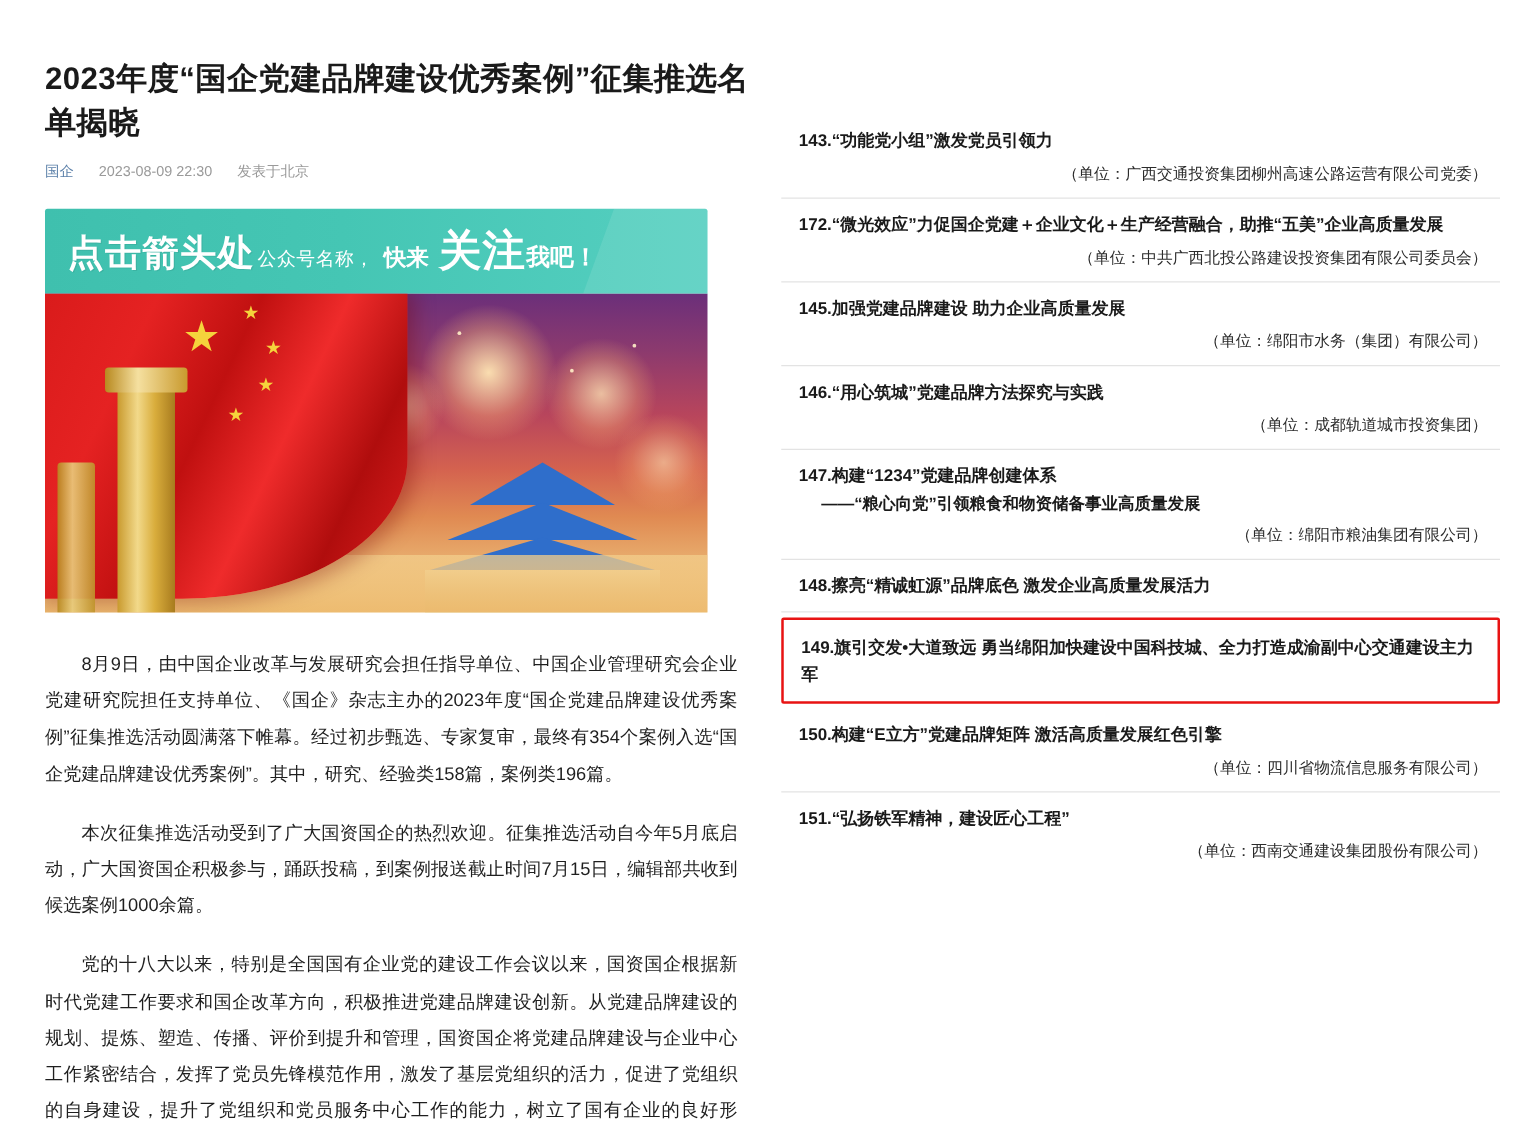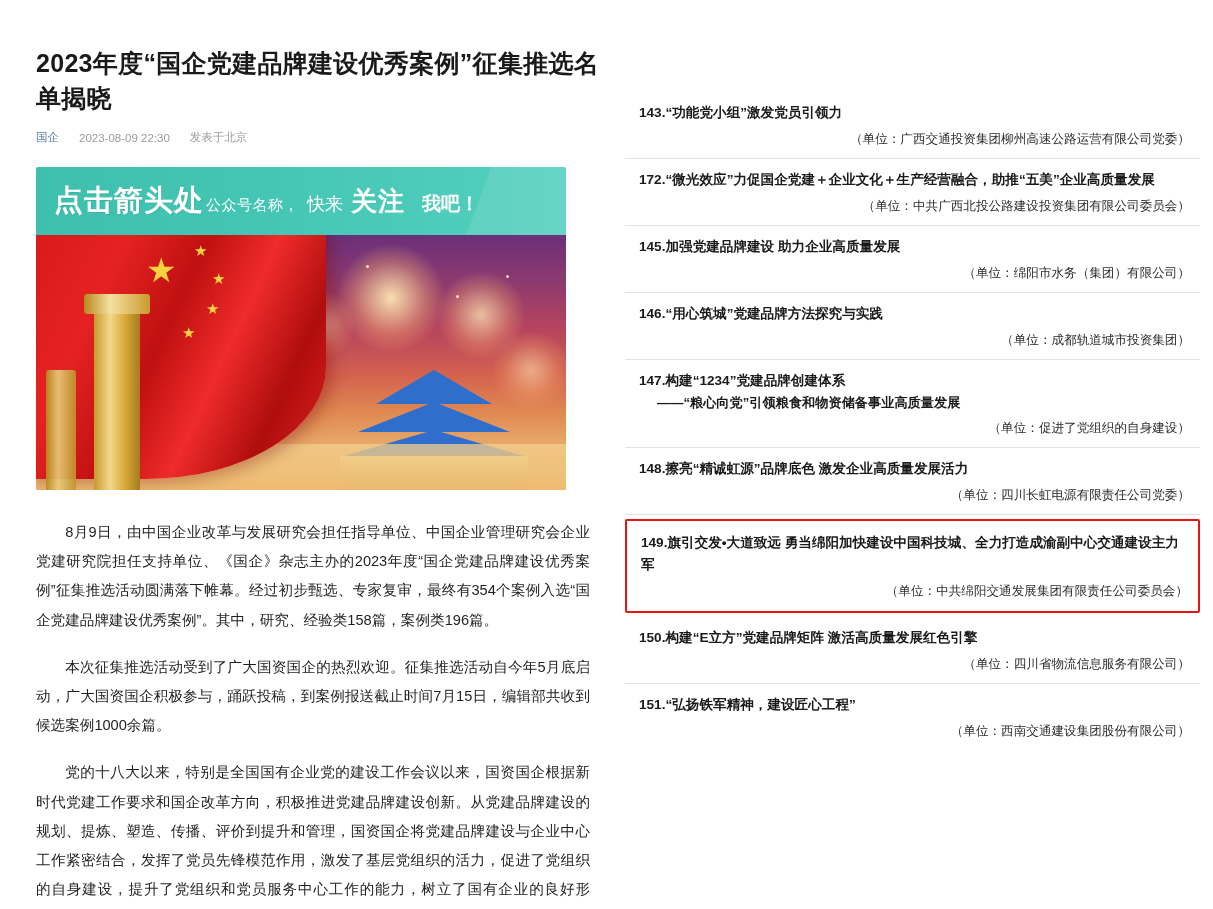--- a/index.html
+++ b/index.html
@@ -88,36 +88,36 @@
     text-shadow: 1px 1px 0 rgba(0,0,0,0.07);
   }
   .banner-t2 {
     font-size: 15px;
     color: #ffffff;
     margin-left: 2px;
     letter-spacing: 0.5px;
   }
   .banner-t3 {
     font-size: 18px;
-    font-weight: normal;
+    font-weight: bold;
     color: #ffffff;
     margin-left: 8px;
   }
   .banner-t4 {
-    font-size: 26px;
+    font-size: 34px;
     font-weight: bold;
     color: #ffffff;
     margin-left: 8px;
     letter-spacing: 1px;
   }
   .banner-t5 {
     font-size: 19px;
     font-weight: bold;
     color: #ffffff;
-    margin-left: 17px;
+    margin-left: 0;
   }
 
   
   .hero {
     width: 530px;
     height: 255px;
     position: relative;
     overflow: hidden;
     background: linear-gradient(180deg, #6b2f7a 0%, #8c3a6e 18%, #b8455c 38%, #d4624f 55%, #e08a52 70%, #e9b070 85%, #f0cf96 100%);
   }
@@ -361,31 +361,29 @@
     </div>
 
     <div class="entry">
       <div class="entry-title">146.“用心筑城”党建品牌方法探究与实践</div>
       <div class="entry-unit">（单位：成都轨道城市投资集团）</div>
     </div>
 
     <div class="entry">
       <div class="entry-title">147.构建“1234”党建品牌创建体系</div>
       <div class="entry-sub">——“粮心向党”引领粮食和物资储备事业高质量发展</div>
-      <div class="entry-unit">（单位：促进了党组织的自身建设）</div>
+      <div class="entry-unit">（单位：绵阳市粮油集团有限公司）</div>
     </div>
 
     <div class="entry">
       <div class="entry-title">148.擦亮“精诚虹源”品牌底色 激发企业高质量发展活力</div>
-      <div class="entry-unit">（单位：四川长虹电源有限责任公司党委）</div>
     </div>
 
     <div class="entry highlight">
       <div class="entry-title">149.旗引交发•大道致远 勇当绵阳加快建设中国科技城、全力打造成渝副中心交通建设主力军</div>
-      <div class="entry-unit">（单位：中共绵阳交通发展集团有限责任公司委员会）</div>
     </div>
 
     <div class="entry">
       <div class="entry-title">150.构建“E立方”党建品牌矩阵 激活高质量发展红色引擎</div>
       <div class="entry-unit">（单位：四川省物流信息服务有限公司）</div>
     </div>
 
     <div class="entry">
       <div class="entry-title">151.“弘扬铁军精神，建设匠心工程”</div>
       <div class="entry-unit">（单位：西南交通建设集团股份有限公司）</div>

